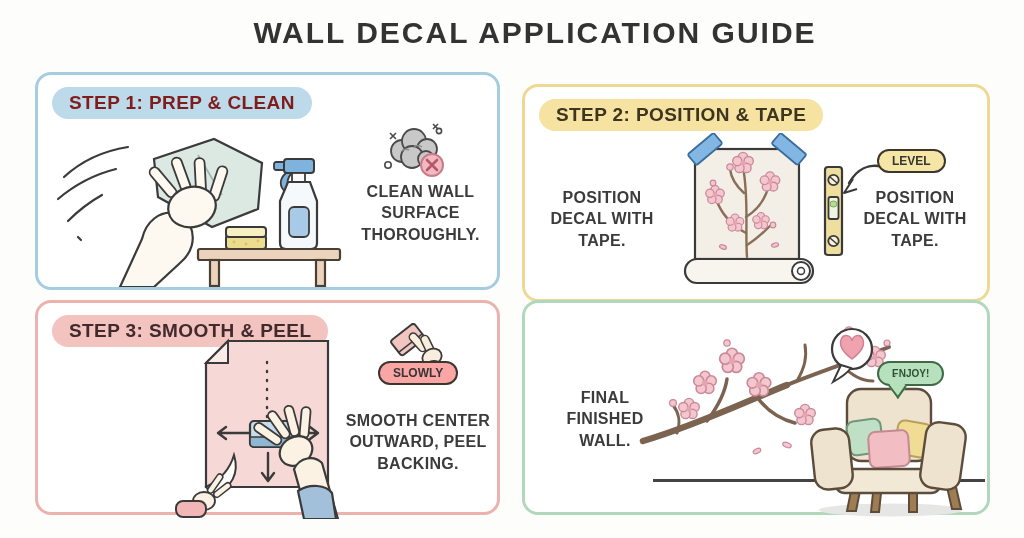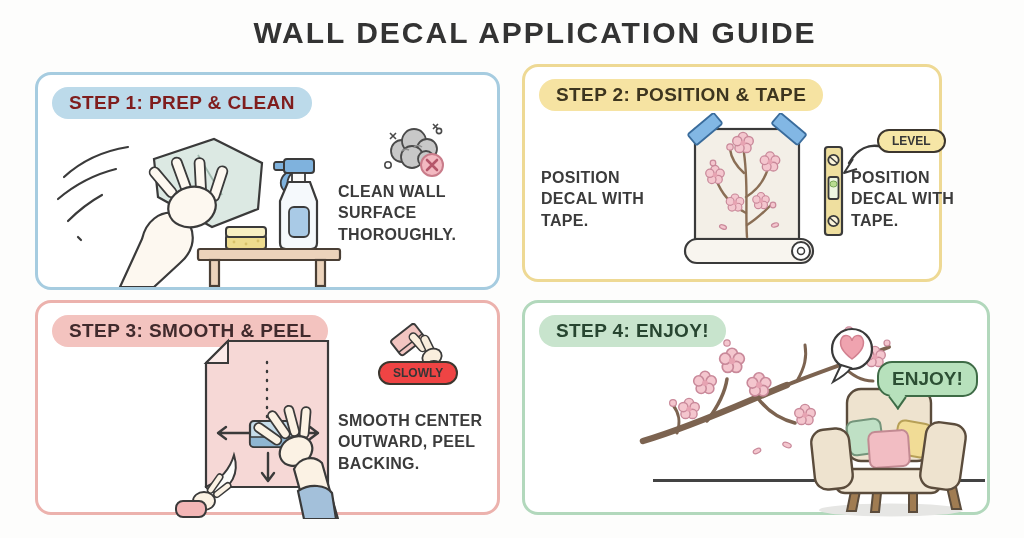--- a/index.html
+++ b/index.html
@@ -2,32 +2,32 @@
 <html><head>
 <meta charset="utf-8">
 <style>
   html,body{margin:0;padding:0;background:#fdfdfc;}
   .stage{position:relative;width:1024px;height:538px;background:#fdfdfc;overflow:hidden;
          font-family:"Liberation Sans",sans-serif;}
   .title{position:absolute;top:16px;left:0;width:100%;text-align:center;
          font-size:30px;font-weight:800;letter-spacing:2px;color:#333;margin-left:23px;}
   .panel{position:absolute;background:#fff;border:3px solid #ccc;border-radius:16px;box-sizing:border-box;}
   #p1{left:35px;top:72px;width:465px;height:218px;}
-  #p2{left:522px;top:64px;width:420px;height:218px;}
+  #p2{left:522px;top:84px;width:468px;height:218px;}
   #p3{left:35px;top:300px;width:465px;height:215px;}
   #p4{left:522px;top:300px;width:468px;height:215px;}
   .pill{position:absolute;left:14px;top:12px;padding:5px 17px;border-radius:19px;
         font-size:19px;font-weight:800;letter-spacing:.4px;white-space:nowrap;}
   #p1 .pill{color:#7f1d1d;} #p2 .pill{color:#3d351f;} #p3 .pill{color:#402a2c;} #p4 .pill{color:#274530;}
   .cap{position:absolute;font-size:16px;font-weight:800;line-height:1.34;letter-spacing:.3px;
-       color:#3b3b3b;white-space:pre-line;}
+       color:#3b3b3b;text-align:center;white-space:pre-line;}
   .badge{position:absolute;padding:3px 13px;border:2.5px solid #3c362e;border-radius:15px;
          font-size:12px;font-weight:800;color:#363636;white-space:nowrap;background:#eee;}
   .bubble{position:absolute;background:#b7e1bc;border:2.5px solid #3e6b46;border-radius:15px;
-          padding:5px 13px;font-weight:800;font-size:19px;color:#2c4f34;z-index:5;}
+          padding:5px 13px;font-weight:800;font-size:10px;color:#2c4f34;z-index:5;}
   .bubble::after{content:'';position:absolute;left:11px;bottom:-10px;width:13px;height:13px;
           background:#b7e1bc;border-left:2.5px solid #3e6b46;border-bottom:2.5px solid #3e6b46;
           transform:rotate(-55deg) skewX(-18deg);}
   .floorline{position:absolute;background:#434343;height:3px;z-index:1;}
   .ill{position:absolute;display:block;}
 </style>
 </head>
 <body>
 
 <div class="stage">
@@ -216,30 +216,32 @@
         <path d="M-15,4 L15,4" stroke="#3a3a3a" stroke-width="1.4"></path>
       </g>
       <g fill="#f9eedd" stroke="#3a3a3a">
         <rect x="-4" y="-20" width="8" height="22" rx="4" transform="translate(34,26) rotate(-42)" stroke-width="1.5"></rect>
         <rect x="-4" y="-18" width="8" height="20" rx="4" transform="translate(41,29) rotate(-26)" stroke-width="1.5"></rect>
         <ellipse cx="42" cy="34" rx="10" ry="8" transform="rotate(-25 42 34)" stroke-width="1.8"></ellipse>
         <path d="M38,50 L38,40 C43,36 50,38 52,43 L52,50 Z" stroke-width="1.8"></path>
       </g>
     </svg>
 
-    <div class="badge" style="left: 340px; top: 58px; background: #ef4444;">SLOWLY</div>
+    <div class="badge" style="left: 340px; top: 58px; background: #fca5a5;">SLOWLY</div>
 
     <div class="cap" style="left:300px;top:107px;width:160px">SMOOTH CENTER
 OUTWARD, PEEL
 BACKING.</div>
   </div>
 
   <div class="panel" id="p4" style="border-color: rgb(178, 216, 188);">
-    <div class="pill" style="background: rgb(200, 228, 205);">STEP 4: ENJOY!</div>
-
+
+    <div class="cap" style="left:20px;top:84px;width:120px">FINAL
+FINISHED
+WALL.</div>
 
     <div class="floorline" style="left:128px;top:176px;width:332px"></div>
 
     <svg class="ill" style="left:112px;top:20px;z-index:2" width="262" height="168" viewBox="0 0 262 168">
       <defs>
         <g id="fl4">
           <g fill="#f4c6ce" stroke="#c9899a" stroke-width="1.4">
             <circle cx="0" cy="-6" r="4.6"></circle>
               <circle cx="5.7" cy="-1.9" r="4.6"></circle>
               <circle cx="3.5" cy="4.9" r="4.6"></circle>

